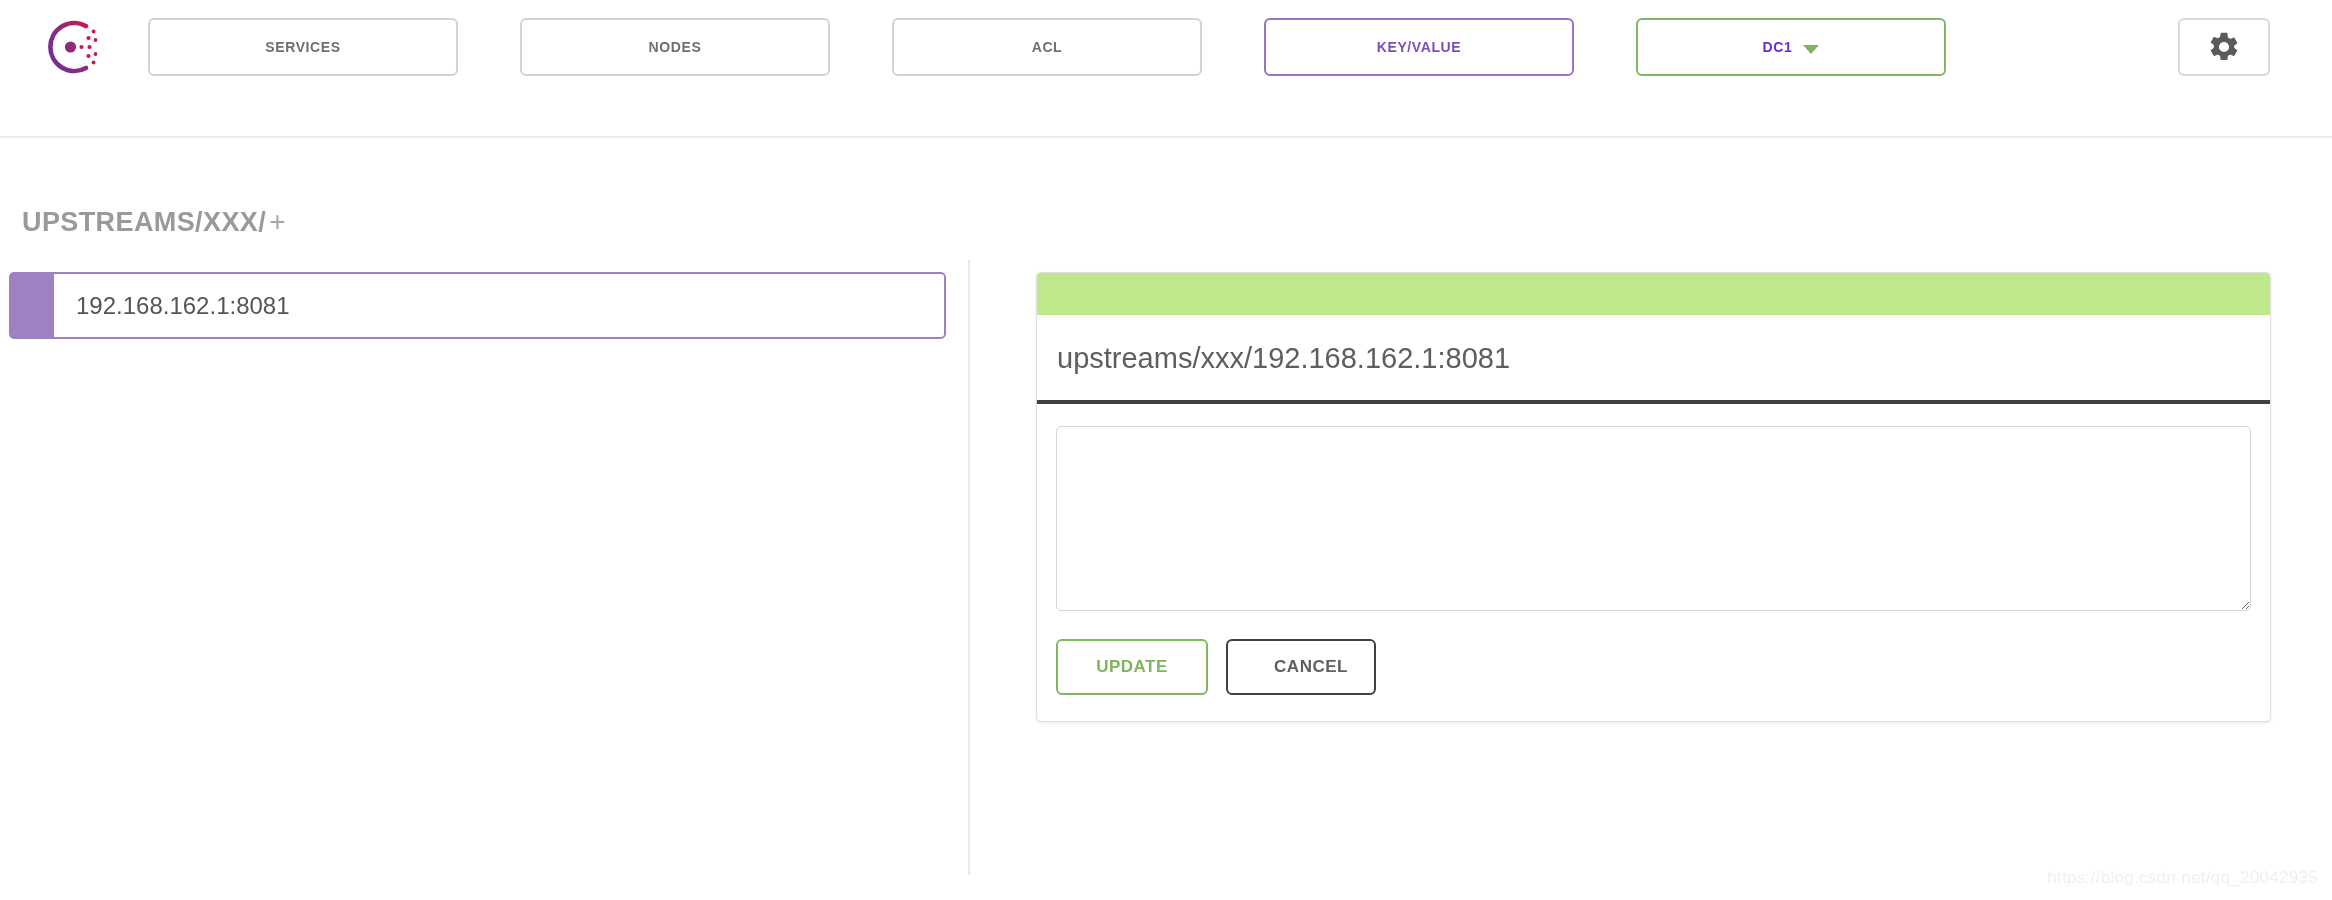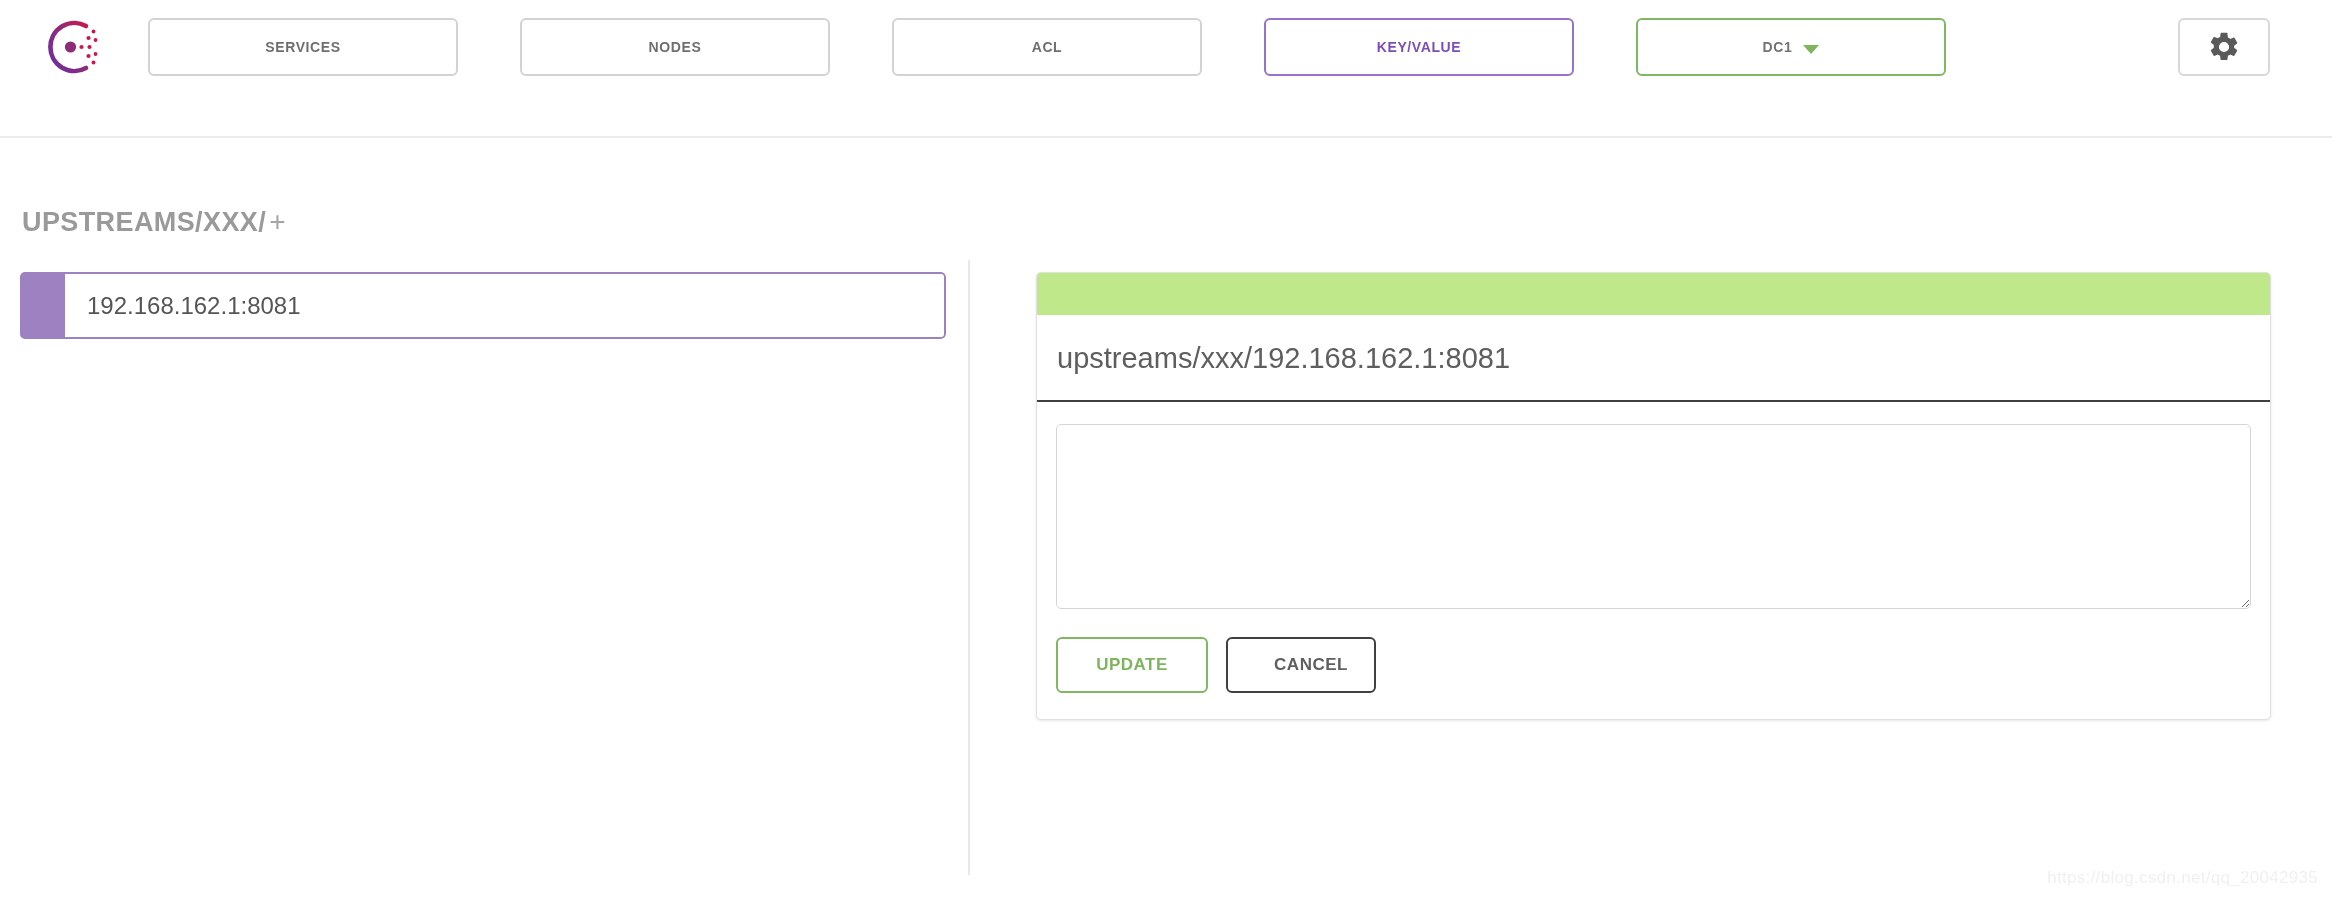--- a/index.html
+++ b/index.html
@@ -60,21 +60,21 @@
   .nav-btn.w-nodes    { width: 310px; }
   .nav-btn.w-kv       { width: 310px; }
   .nav-btn.w-acl      { width: 310px; }
   .nav-btn.active {
     border-color: #9871c9;
     color: #7b4fb5;
   }
   .nav-btn.dc {
     width: 310px;
     border-color: #80b861;
-    color: #737373;
+    color: #6d28d9;
     margin-right: 108px;
   }
   .caret {
     display: inline-block;
     margin-left: 11px;
     width: 0; height: 0;
     border-left: 8px solid transparent;
     border-right: 8px solid transparent;
     border-top: 9px solid #7fb45e;
     position: relative;
@@ -112,21 +112,21 @@
   
   .content {
     position: relative;
     display: flex;
     padding-top: 36px;
   }
 
   .kv-list {
     width: 946px;
     flex: 0 0 946px;
-    padding-left: 20px;
+    padding-left: 9px;
   }
 
   .kv-item {
     display: flex;
     align-items: stretch;
     height: 67px;
     margin-bottom: 18px;
     border-radius: 5px;
     overflow: hidden;
     cursor: pointer;
@@ -179,21 +179,21 @@
     overflow: hidden;
   }
   .panel-accent {
     height: 42px;
     background: #bfe88b;
   }
   .panel-key {
     padding: 27px 0 25px 20px;
     font-size: 29px;
     color: #5e5e5e;
-    border-bottom: 2px solid #404040;
+    border-bottom: 4px solid #404040;
     font-family: "Liberation Sans", sans-serif;
     white-space: nowrap;
     overflow: hidden;
   }
   .panel-body {
     padding: 22px 19px 0 19px;
   }
   .kv-textarea {
     width: 100%;
     height: 185px;

